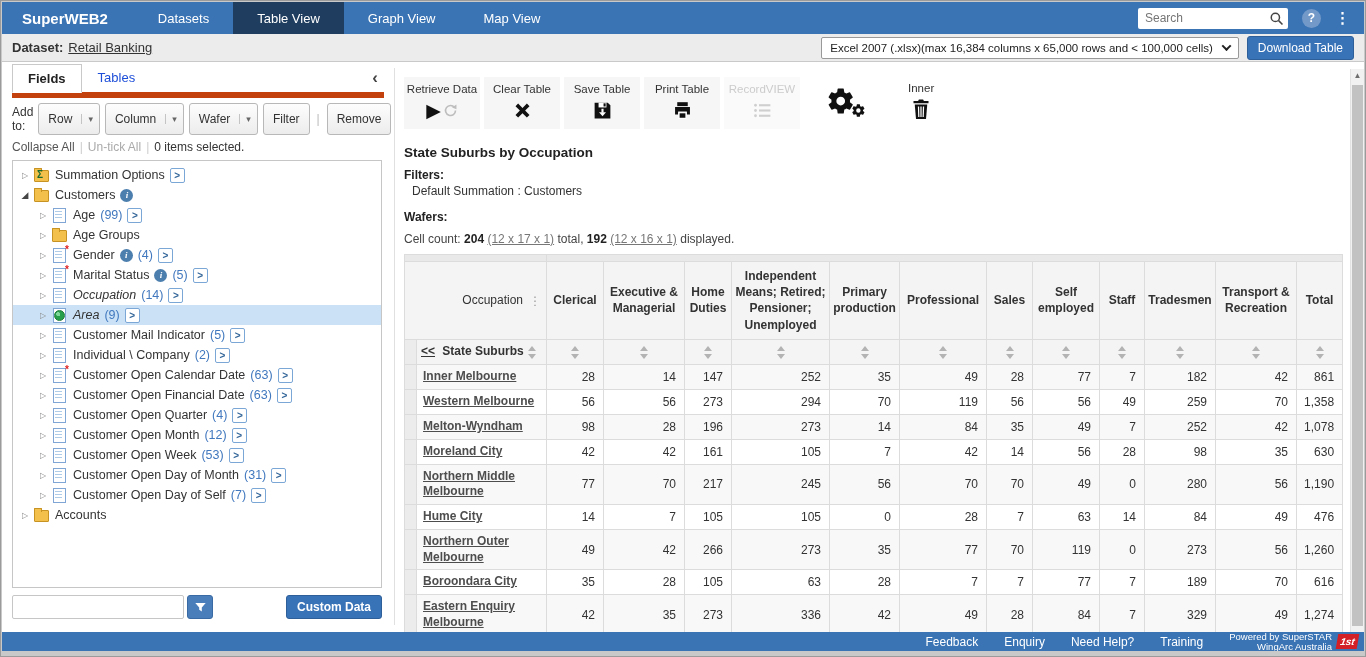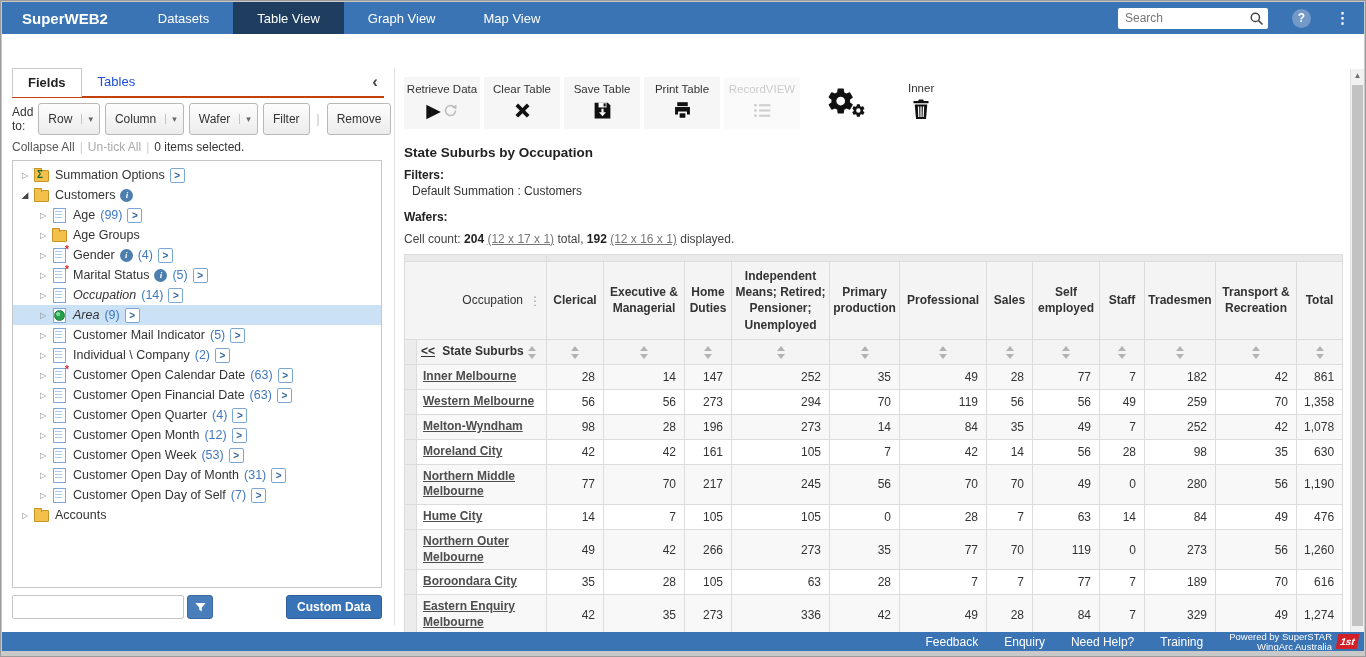--- a/index.html
+++ b/index.html
@@ -5,40 +5,40 @@
   * { margin:0; padding:0; box-sizing:border-box; }
   html,body { width:1366px; height:657px; font-family:"Liberation Sans", sans-serif; }
   .stage { position:relative; width:1366px; height:657px; background:#c9c9c9; border:1px solid #9b9b9b; }
   .app { position:absolute; left:1px; top:1px; right:1px; bottom:5px; background:#fff; overflow:hidden; }
 
   
   .nav { position:absolute; left:0; top:0; right:0; height:32px; background:#3a74b4; display:flex; align-items:stretch; }
   .brand { color:#fff; font-weight:bold; font-size:15px; display:flex; align-items:center; padding:0 26px 0 20px; }
   .nav-tab { color:#fff; font-size:13px; display:flex; align-items:center; padding:0 24px; cursor:default; }
   .nav-tab.active { background:#1e3d5f; }
-  .nav-right { margin-left:auto; display:flex; align-items:center; padding-right:14px; gap:24px; }
+  .nav-right { margin-left:auto; display:flex; align-items:center; padding-right:14px; gap:14px; }
   .searchbox { position:relative; width:150px; height:21px; background:#fff; border-radius:2px; }
   .searchbox input { position:absolute; inset:0; border:0; outline:none; font-size:12px; padding:0 22px 0 7px; background:transparent; font-family:"Liberation Sans",sans-serif; }
   .searchbox svg { position:absolute; right:4px; top:3px; }
   .help { width:19px; height:19px; border-radius:50%; background:#7399c9; color:#fff; font-size:12px; font-weight:bold; display:flex; align-items:center; justify-content:center; }
   .kebab { color:#fff; font-size:15px; font-weight:bold; letter-spacing:0; }
 
   
   .dsbar { position:absolute; left:0; top:32px; right:0; height:28px; background:#ececec; border-bottom:1px solid #c9c9c9; display:flex; align-items:center; padding:0 10px; }
   .dsbar .dslabel { font-size:13px; font-weight:bold; color:#333; margin-right:5px; }
   .dsbar .dslink { font-size:13px; color:#333; text-decoration:underline; cursor:pointer; }
   .dsbar .right { margin-left:auto; display:flex; align-items:center; gap:8px; }
   .exportsel { height:22px; background:#fff; border:1px solid #999; border-radius:2px; display:flex; align-items:center; font-size:11.5px; color:#222; padding:0 8px; gap:10px; cursor:default; }
   .exportsel .chev { width:7px; height:7px; border-right:2px solid #222; border-bottom:2px solid #222; transform:rotate(45deg) translate(-1px,-1px); }
   .btn-primary { background:#3973b7; color:#fff; border:1px solid #2e5f99; border-radius:3px; font-size:12px; height:24px; display:flex; align-items:center; padding:0 10px; cursor:pointer; }
 
   
   .sidebar { position:absolute; left:10px; top:66px; width:372px; height:564px; }
   .side-sep { position:absolute; left:392px; top:66px; bottom:26px; width:1px; background:#e0e0e0; }
-  .side-tabs { position:absolute; left:0; right:0; top:0; height:30px; border-bottom:2px solid #c2410c; display:flex; align-items:flex-end; }
+  .side-tabs { position:absolute; left:0; right:0; top:0; height:30px; border-bottom:6px solid #c2410c; display:flex; align-items:flex-end; }
   .side-tab { font-size:13px; padding:6px 15px; color:#1d4ed8; cursor:pointer; border:1px solid transparent; }
   .side-tab.active { background:#fff; border-color:#c9c9c9; border-bottom-color:#fff; color:#222; font-weight:bold; margin-bottom:-1px; }
   .collapse-chevron { margin-left:auto; color:#444; font-size:17px; font-weight:bold; padding:0 6px 4px 0; cursor:pointer; }
   .addto { position:absolute; left:0; top:38px; height:26px; display:flex; align-items:center; gap:5px; font-size:12px; color:#333; }
   .gbtn { height:32px; background:linear-gradient(#fdfdfd,#ececec); border:1px solid #b8b8b8; border-radius:3px; display:inline-flex; align-items:center; font-size:12px; color:#333; cursor:pointer; }
   .gbtn .lbl { padding:0 9px; }
   .gbtn .caret { border-left:1px solid #c4c4c4; padding:0 6px; color:#666; font-size:9px; }
   .addto .sep { color:#bbb; margin:0 2px; }
   .ticklinks { position:absolute; left:0; top:72px; font-size:12px; color:#333; }
   .ticklinks .lk { color:#555; cursor:pointer; }
@@ -141,20 +141,31 @@
         <svg width="15" height="15" viewBox="0 0 20 20">
               <circle cx="8.5" cy="8.5" r="5.5" fill="none" stroke="#444" stroke-width="2"></circle>
               <line x1="12.8" y1="12.8" x2="18" y2="18" stroke="#444" stroke-width="2"></line>
             </svg>
       </div>
       <div class="help">?</div>
       <div class="kebab">⋮</div>
     </div>
   </div>
 
+  <div class="dsbar">
+    <span class="dslabel">Dataset:</span>
+    <span class="dslink">Retail Banking</span>
+    <div class="right">
+      <div class="exportsel">
+        <span>Excel 2007 (.xlsx)(max 16,384 columns x 65,000 rows and &lt; 100,000 cells)</span>
+        <span class="chev"></span>
+      </div>
+      <div class="btn-primary">Download Table</div>
+    </div>
+  </div>
 
   <div class="sidebar">
     <div class="side-tabs">
       <div class="side-tab active">Fields</div>
       <div class="side-tab">Tables</div>
       <div class="collapse-chevron">‹</div>
     </div>
     <div class="addto">
       <span>Add to:</span>
       <span class="gbtn">

